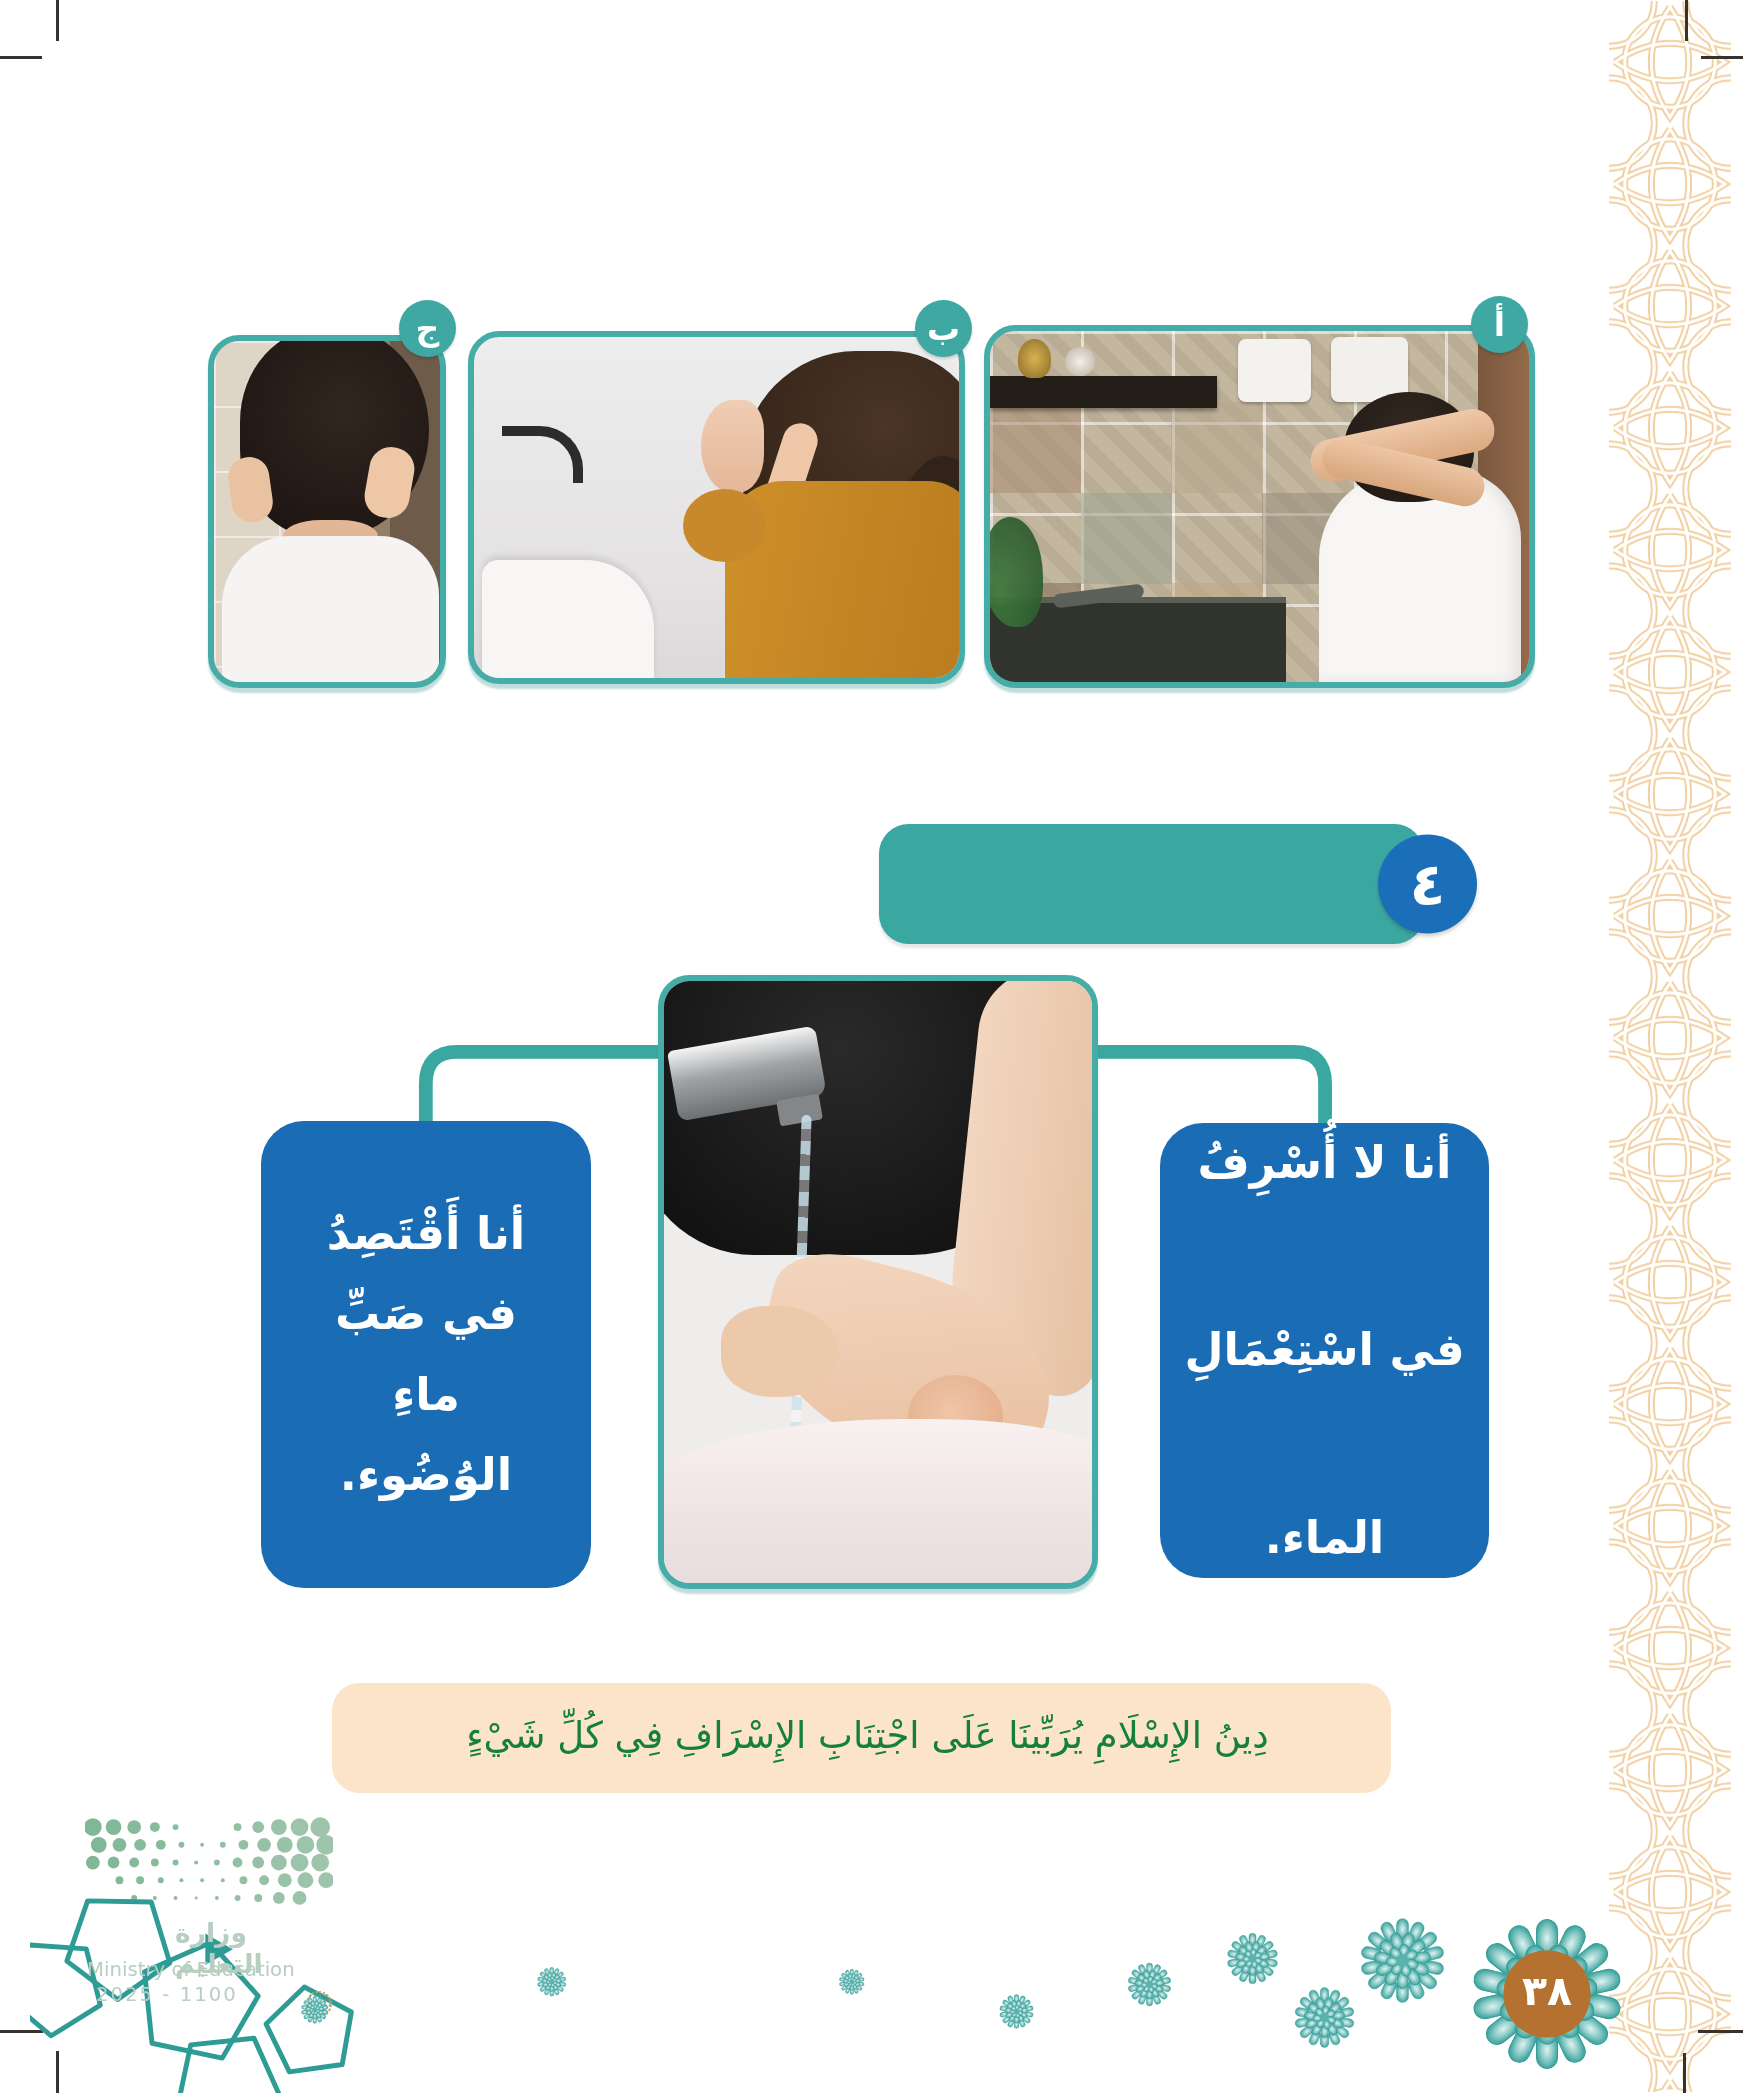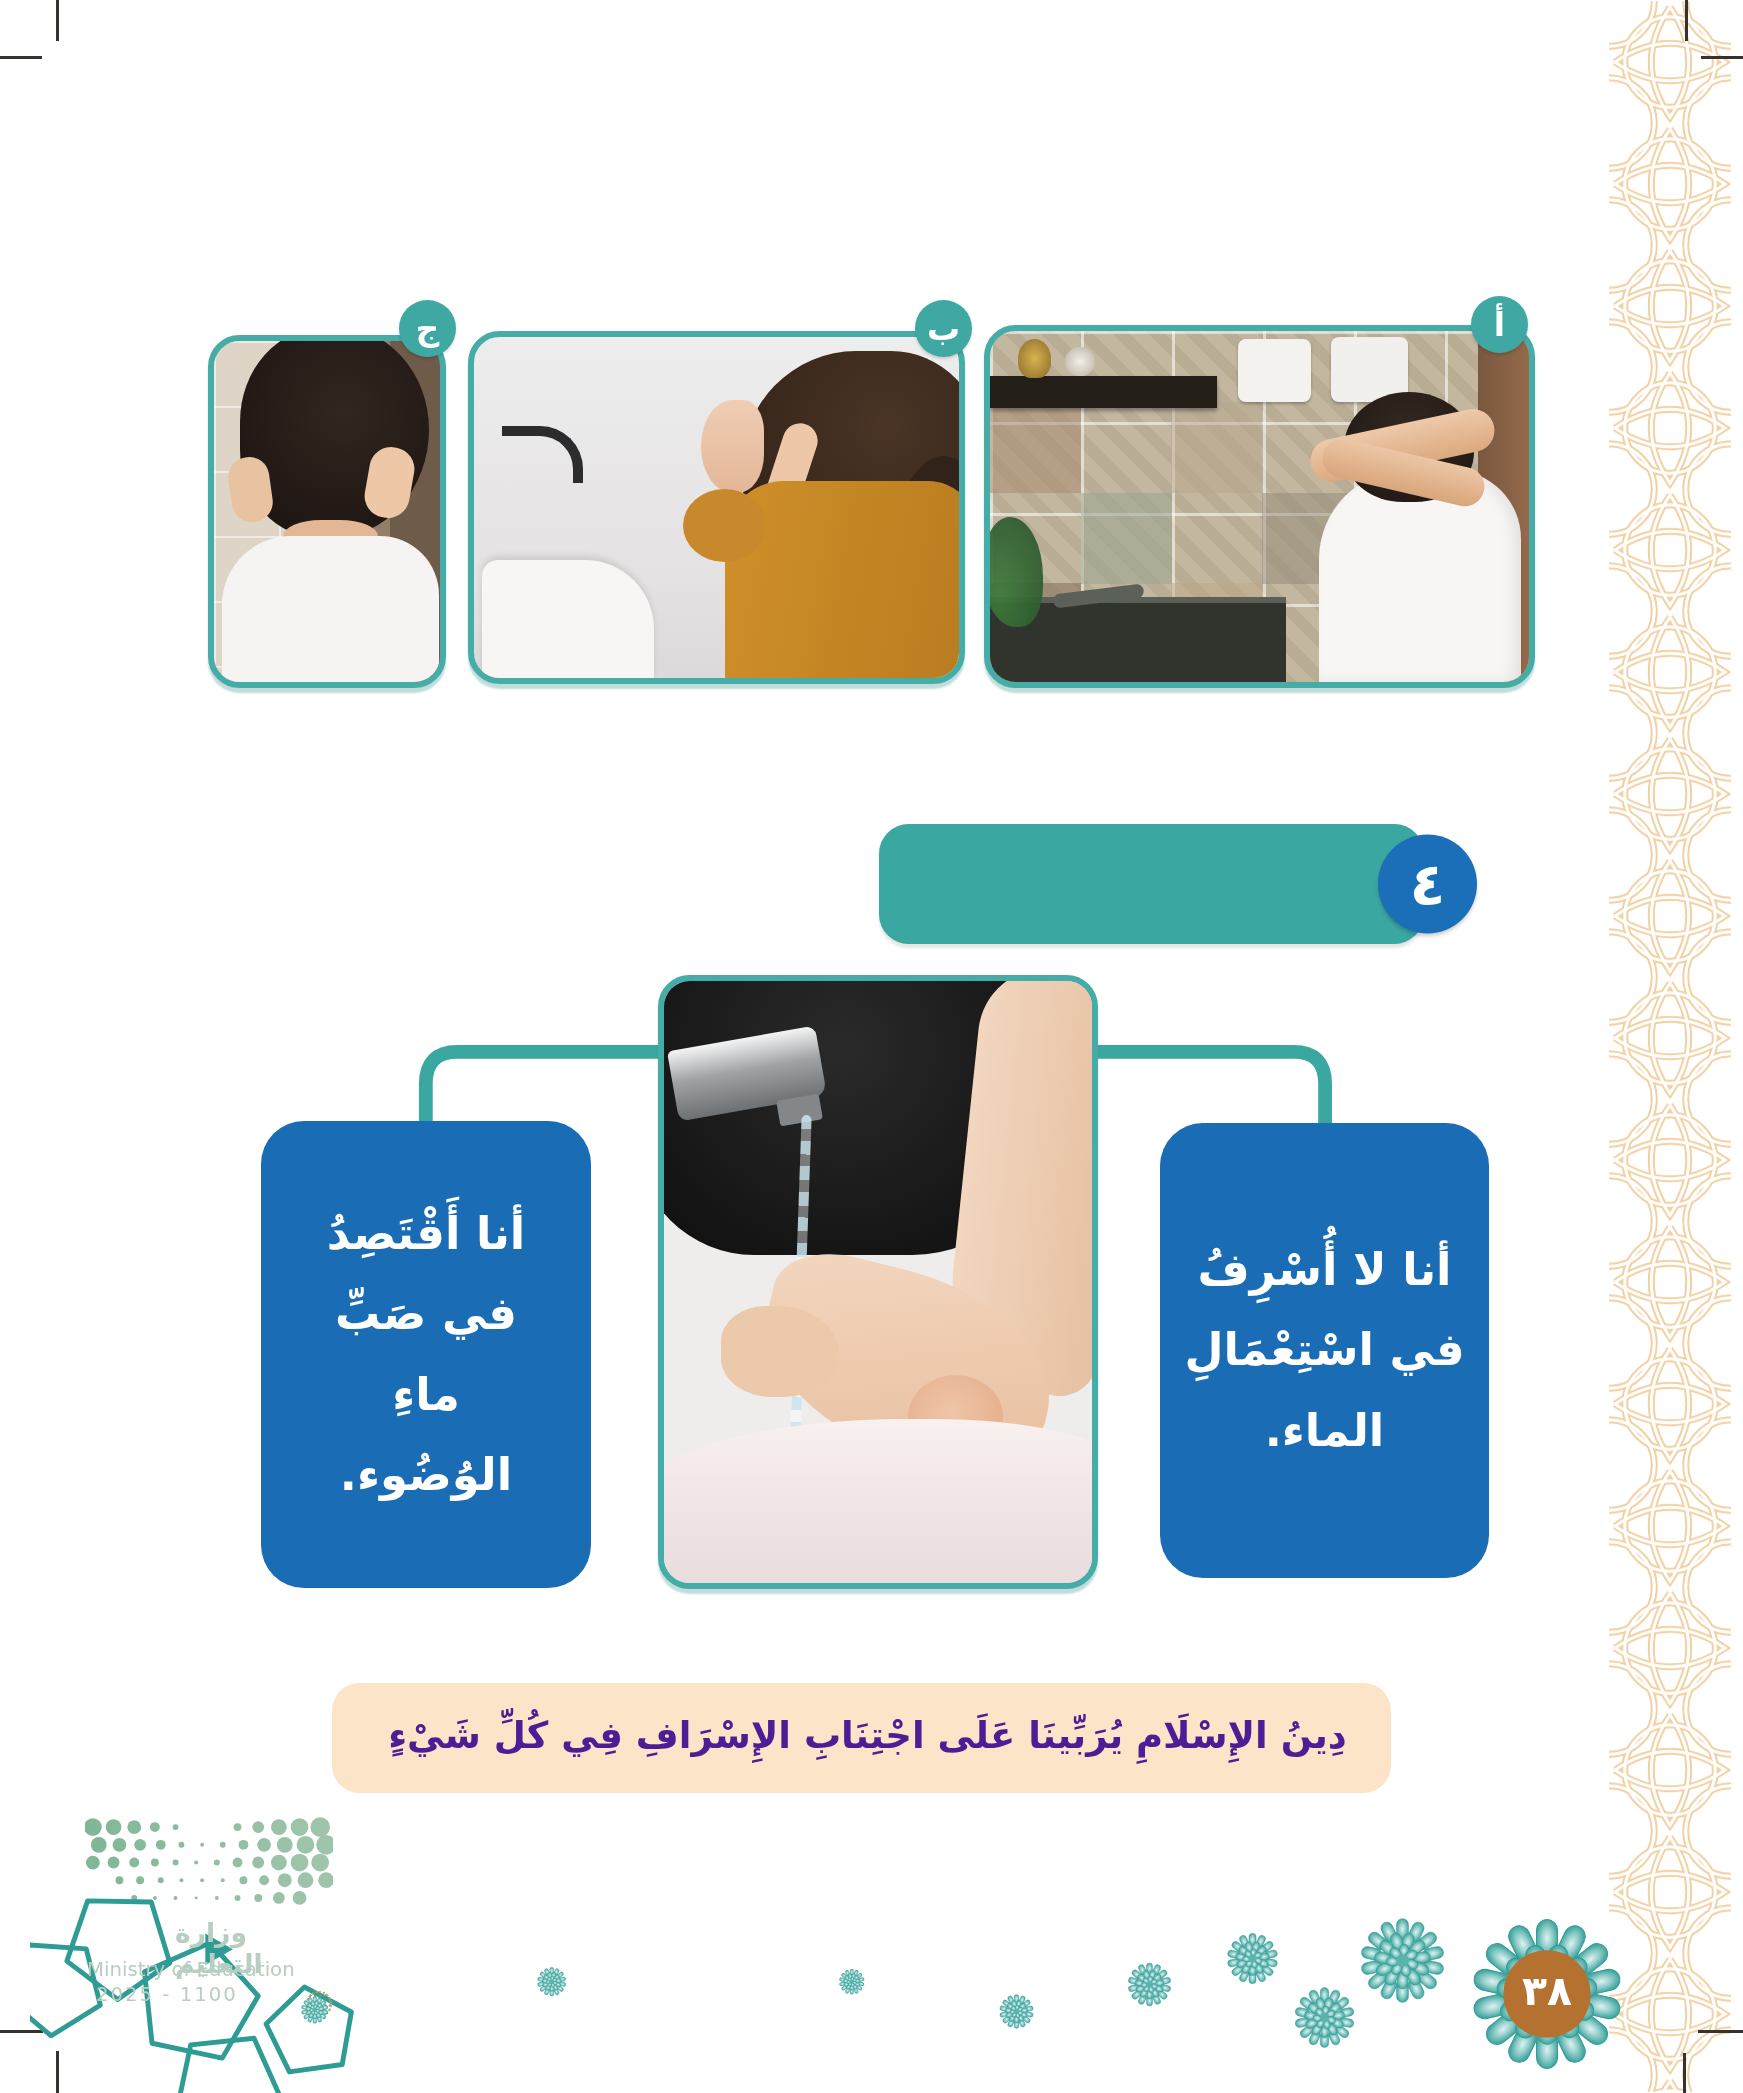--- a/index.html
+++ b/index.html
@@ -33,25 +33,25 @@
   .plabel{position:absolute;width:57px;height:57px;border-radius:50%;background:#3FA8A3;color:#fff;
           font-size:33px;font-weight:bold;display:flex;align-items:center;justify-content:center;
           z-index:6;box-shadow:0 2px 3px rgba(0,0,0,.15);}
   .shape{position:absolute;}
   
   .connector{position:absolute;left:0;top:0;width:1744px;height:2093px;pointer-events:none;}
   .note{position:absolute;background:#1A6CB4;border-radius:43px;color:#fff;direction:rtl;
         display:flex;flex-direction:column;align-items:center;justify-content:center;
         font-weight:bold;font-size:45px;line-height:1.78;text-align:center;}
   .noteL{left:261px;top:1121px;width:330px;height:467px;align-items:center;}
-  .noteR{left:1160px;top:1123px;width:329px;height:455px;}
+  .noteR{left:1160px;top:1123px;width:329px;height:455px;justify-content:space-between;}
   
   .peach{position:absolute;left:332px;top:1683px;width:1059px;height:110px;background:#FCE4C8;
          border-radius:27.6px;display:flex;align-items:center;justify-content:center;}
-  .peach span{color:#4c1d95;font-weight:bold;font-size:37px;direction:rtl;white-space:nowrap;padding-bottom:5.9px;margin-left:12px;}
+  .peach span{color:#15803d;font-weight:normal;font-size:37px;direction:rtl;white-space:nowrap;padding-bottom:5.9px;margin-left:12px;}
   
   .logo-ar{position:absolute;left:175px;top:1917px;width:160px;font-size:26.6px;font-weight:bold;
            color:#B7CEC1;direction:rtl;text-align:left;}
   .logo-en{position:absolute;left:87px;top:1958px;font-size:19.7px;color:#B7CEC1;}
   .logo-years{position:absolute;left:96px;top:1983px;font-size:19.7px;color:#B7CEC1;letter-spacing:2px;}
   .stamp{position:absolute;left:306px;top:1991px;width:21.7px;height:21.7px;border-radius:50%;
          border:2px dotted #cf9a55;background:radial-gradient(#5aa89f 1px,transparent 1.3px);
          background-size:4.9px 4.9px;}
   
   .flower{position:absolute;}

